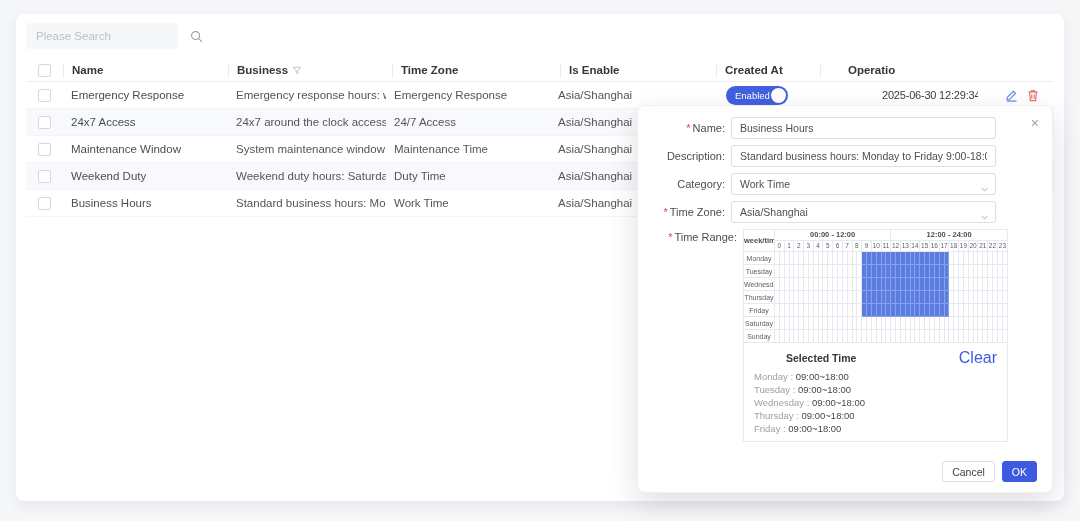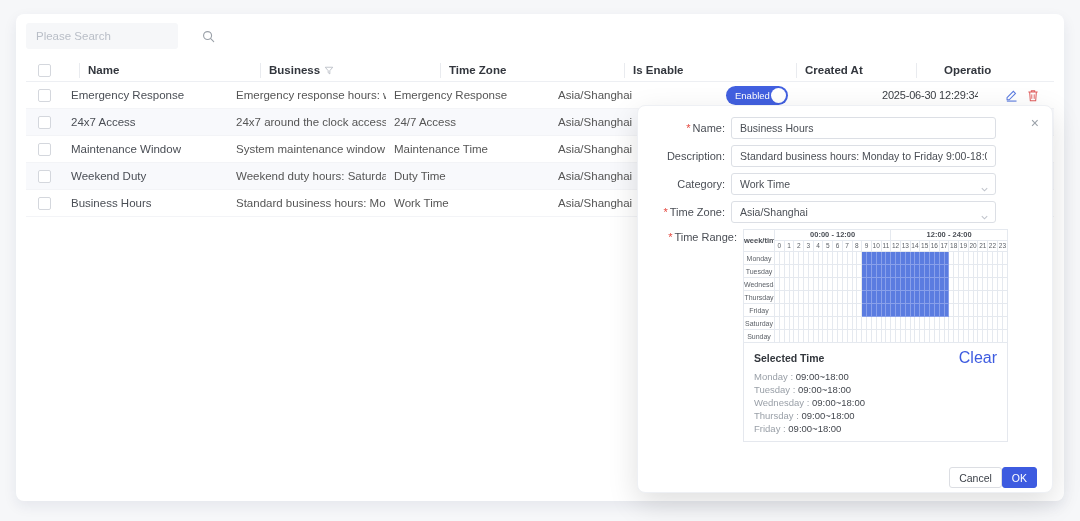--- a/index.html
+++ b/index.html
@@ -7,32 +7,32 @@
   body { font-family:"Liberation Sans","DejaVu Sans",sans-serif; background:#f6f7f9; position:relative; }
 
   
   .card { position:absolute; left:16px; top:14px; width:1048px; height:487px;
           background:#fff; border-radius:8px; box-shadow:0 5px 14px rgba(20,40,90,.08); }
 
   
   .search-box { position:absolute; left:10px; top:9px; width:152px; height:26px;
                 background:#f6f7f9; border-radius:3px; display:flex; align-items:center; }
   .search-box input { flex:1; border:none; outline:none; background:transparent;
-                      font:11.5px "Liberation Sans",sans-serif; color:#333; padding:0 12px 0 10px; }
+                      font:11.5px "Liberation Sans",sans-serif; color:#333; padding:0 0 0 10px; }
   .search-box input::placeholder { color:#b9bec7; }
   .search-box .sicon { display:flex; margin-right:9px; }
   .toolbar-right { position:absolute; right:22px; top:9px; display:flex; gap:6px; }
   .btn { height:25px; padding:0 12px; font:11.5px "Liberation Sans",sans-serif;
          border-radius:3px; border:1px solid #dcdee3; background:#fff; color:#3a3f47; cursor:pointer; }
   .btn.primary { background:#3d5be0; border-color:#3d5be0; color:#fff; }
 
   
   .table { position:absolute; left:10px; top:46px; width:1028px; }
   .tr { display:flex; align-items:center; }
-  .thead .tr { height:22px; border-bottom:1px solid #edeff3;gap:16px; }
+  .thead .tr { height:22px; border-bottom:1px solid #edeff3; }
   .tbody .tr { height:27px; border-bottom:1px solid #f3f4f7; }
   .tbody .tr:nth-child(even) { background:#f8f9fc; }
   .td,.th { padding-left:8px; font-size:11.5px; color:#555; white-space:nowrap; overflow:hidden; }
   .th { font-weight:bold; color:#32363d; font-size:11.5px; display:flex; align-items:center; gap:4px; }
   .thead .th:not(.c0){ border-left:1px solid #e9ebef; height:15px; line-height:15px; }
   .c0 { width:37px; padding-left:0; display:flex; justify-content:center; border:none!important; }
   .c1 { width:165px; } .c2 { width:158px; } .c3 { width:164px; } .c4 { width:168px; }
   .c5 { width:156px; } .c6 { width:104px; } .c7 { width:76px;padding-left:27px; }
   .td.c1 { color:#4a4e55; } .td.c6 { font-size:11px; color:#3c4046; letter-spacing:-.2px; }
   .cb { width:13px; height:13px; border:1px solid #d4d7dd; border-radius:2px; background:#fff; display:inline-block; }
@@ -66,26 +66,26 @@
   .widget { width:265px; border:1px solid #e5e8ee; }
   table.grid { border-collapse:collapse; table-layout:fixed; width:265px; margin:-1px; }
   table.grid td { border:1px solid #e5e9ef; padding:0; text-align:center; color:#5a5f66;
                   font-size:7px; line-height:1; height:13px; overflow:hidden; }
   table.grid tr.h1 td { height:11px; font-size:7.5px; font-weight:bold; color:#4a4e55; }
   table.grid tr.h2 td { height:11px; font-size:6.5px; }
   table.grid td.corner { font-size:7px; font-weight:bold; }
   table.grid td.day { font-size:7px; }
   table.grid td.sel { background:#5b7ce0; border-color:#89a0ea; }
   .sel-box { padding:7px 10px 6px 10px; }
-  .sel-head { display:flex; justify-content:space-between; align-items:center; margin-bottom:3px; }
+  .sel-head { display:flex; justify-content:space-between; align-items:center; margin-bottom:3px;margin-left:32px; }
   .sel-title { font-size:10.5px; font-weight:bold; color:#33373d; }
   .clear-link { font-size:16px; color:#3d5be0; cursor:pointer; }
   .sel-entry { font-size:9.5px; line-height:13px; }
   .sel-day { color:#9aa0a8; } .sel-range { color:#44484f; }
-  .mfoot { position:absolute; right:15px; bottom:4px; display:flex; }
+  .mfoot { position:absolute; right:15px; bottom:10px; display:flex; gap:7px; }
   .btn.small { height:21px; padding:0 9px; font-size:10.5px; border-radius:3px; }
 </style>
 </head>
 <body>
 
 <div class="card">
   <div class="search-box">
     <input placeholder="Please Search" style="">
     <span class="sicon">
       <svg width="13" height="13" viewBox="0 0 14 14">

